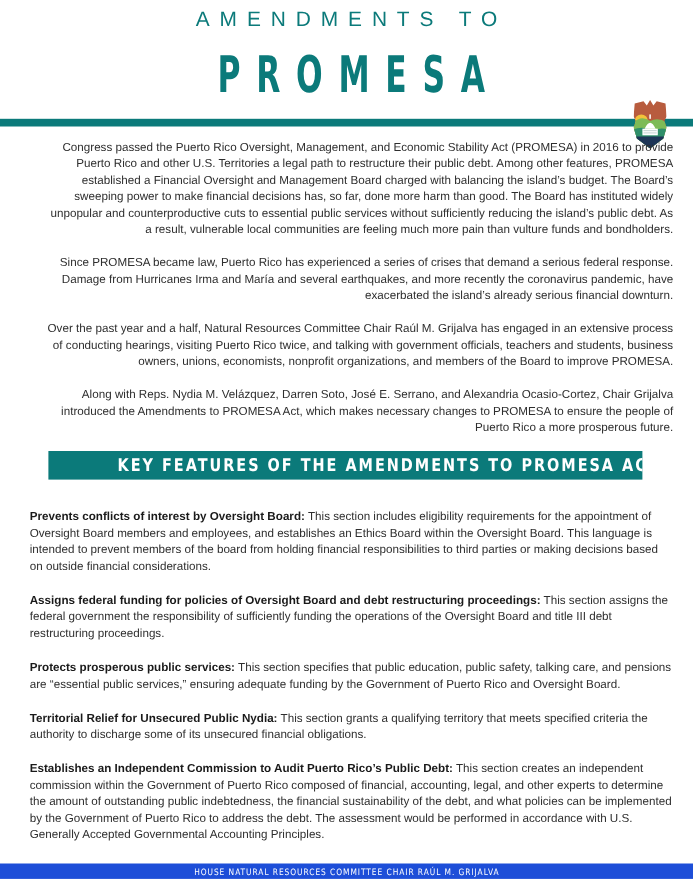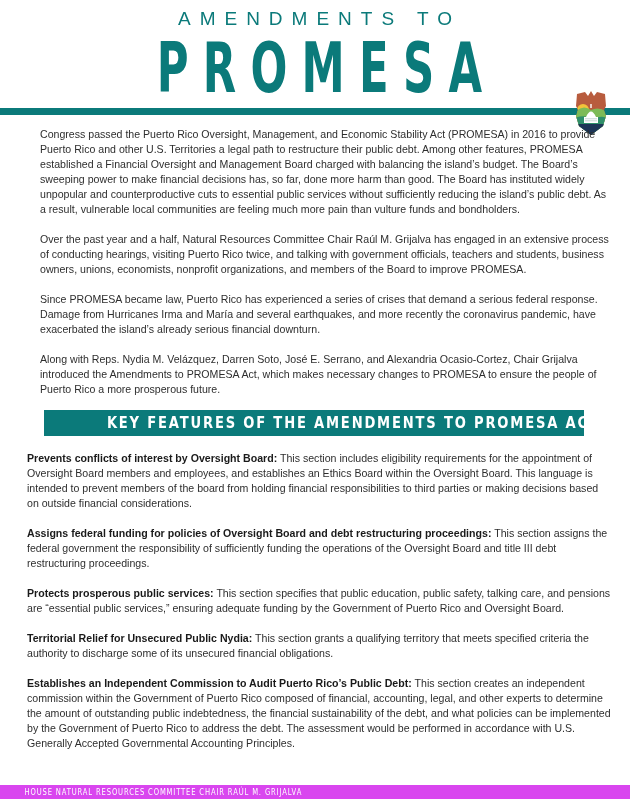--- a/index.html
+++ b/index.html
@@ -30,21 +30,21 @@
       box-sizing: border-box;
     }
     .title {
       position: absolute;
       top: 28px;
       left: 0;
       width: 630px;
       text-align: center;
       font-family: "DejaVu Sans", "Liberation Sans", sans-serif;
       font-weight: bold;
-      font-size: 70px;
+      font-size: 46px;
       line-height: 80px;
       color: #0b7a7a;
       letter-spacing: 23px;
       padding-left: 23px;
       box-sizing: border-box;
     }
     .title span {
       display: inline-block;
       transform: scaleX(0.62);
       transform-origin: center;
@@ -69,20 +69,21 @@
       position: absolute;
       top: 127px;
       left: 27px;
       width: 585px;
       font-size: 10.6px;
       line-height: 15px;
       color: #2e2e2e;
     }
     .content p {
       margin: 0 0 15px 13px;
+      text-align: right;
     }
     .banner {
       position: absolute;
       top: 410px;
       left: 44px;
       width: 540px;
       height: 26px;
       background: #0b7a7a;
       color: #ffffff;
       text-align: center;
@@ -102,35 +103,35 @@
     .features {
       position: absolute;
       top: 447px;
       left: 27px;
       width: 585px;
       font-size: 10.6px;
       line-height: 15px;
       color: #2e2e2e;
     }
     .feature {
-      margin: 4px 0 15px 0;
+      margin: 16px 0 15px 0;
     }
     .feature b {
       color: #1a1a1a;
       font-weight: bold;
     }
     .footer {
       position: absolute;
       top: 785px;
       left: 0;
       width: 630px;
       height: 14px;
-      background: #d946ef;
+      background: #1d4ed8;
       color: #ffffff;
-      text-align: left;
+      text-align: center;
       font-family: "DejaVu Sans", "Liberation Sans", sans-serif;
       font-size: 8px;
       line-height: 15px;
       letter-spacing: 1px;
       white-space: nowrap;
     }
     .footer span {
       display: inline-block;
       transform: scaleX(0.85);
       transform-origin: center;
@@ -158,22 +159,22 @@
     <rect x="9" y="27" width="14" height="6" fill="#ffffff"></rect>
     <path d="M11 27 Q16 16 21 27 Z" fill="#ffffff"></path>
     <rect x="15.3" y="14" width="1.4" height="4" fill="#ffffff"></rect>
     <rect x="10" y="28.5" width="12" height="0.7" fill="#b0c4c4"></rect>
     <rect x="10" y="30.5" width="12" height="0.7" fill="#b0c4c4"></rect>
   </g>
 </svg>
 
 <div class="content">
   <p>Congress passed the Puerto Rico Oversight, Management, and Economic Stability Act (PROMESA) in 2016 to provide Puerto Rico and other U.S. Territories a legal path to restructure their public debt. Among other features, PROMESA established a Financial Oversight and Management Board charged with balancing the island’s budget. The Board’s sweeping power to make financial decisions has, so far, done more harm than good. The Board has instituted widely unpopular and counterproductive cuts to essential public services without sufficiently reducing the island’s public debt. As a result, vulnerable local communities are feeling much more pain than vulture funds and bondholders.</p>
+  <p>Since PROMESA became law, Puerto Rico has experienced a series of crises that demand a serious federal response. Damage from Hurricanes Irma and María and several earthquakes, and more recently the coronavirus pandemic, have exacerbated the island’s already serious financial downturn.</p>
   <p>Over the past year and a half, Natural Resources Committee Chair Raúl M. Grijalva has engaged in an extensive process of conducting hearings, visiting Puerto Rico twice, and talking with government officials, teachers and students, business owners, unions, economists, nonprofit organizations, and members of the Board to improve PROMESA.</p>
-  <p>Since PROMESA became law, Puerto Rico has experienced a series of crises that demand a serious federal response. Damage from Hurricanes Irma and María and several earthquakes, and more recently the coronavirus pandemic, have exacerbated the island’s already serious financial downturn.</p>
   <p>Along with Reps. Nydia M. Velázquez, Darren Soto, José E. Serrano, and Alexandria Ocasio-Cortez, Chair Grijalva introduced the Amendments to PROMESA Act, which makes necessary changes to PROMESA to ensure the people of Puerto Rico a more prosperous future.</p>
 </div>
 
 <div class="banner"><span>KEY FEATURES OF THE AMENDMENTS TO PROMESA ACT OF 2020</span></div>
 
 <div class="features">
   <div class="feature"><b>Prevents conflicts of interest by Oversight Board:</b><span> This section includes eligibility requirements for the appointment of Oversight Board members and employees, and establishes an Ethics Board within the Oversight Board. This language is intended to prevent members of the board from holding financial responsibilities to third parties or making decisions based on outside financial considerations.</span></div>
   <div class="feature"><b>Assigns federal funding for policies of Oversight Board and debt restructuring proceedings:</b><span> This section assigns the federal government the responsibility of sufficiently funding the operations of the Oversight Board and title III debt restructuring proceedings.</span></div>
   <div class="feature"><b>Protects prosperous public services:</b><span> This section specifies that public education, public safety, talking care, and pensions are “essential public services,” ensuring adequate funding by the Government of Puerto Rico and Oversight Board.</span></div>
   <div class="feature"><b>Territorial Relief for Unsecured Public Nydia:</b><span> This section grants a qualifying territory that meets specified criteria the authority to discharge some of its unsecured financial obligations.</span></div>

